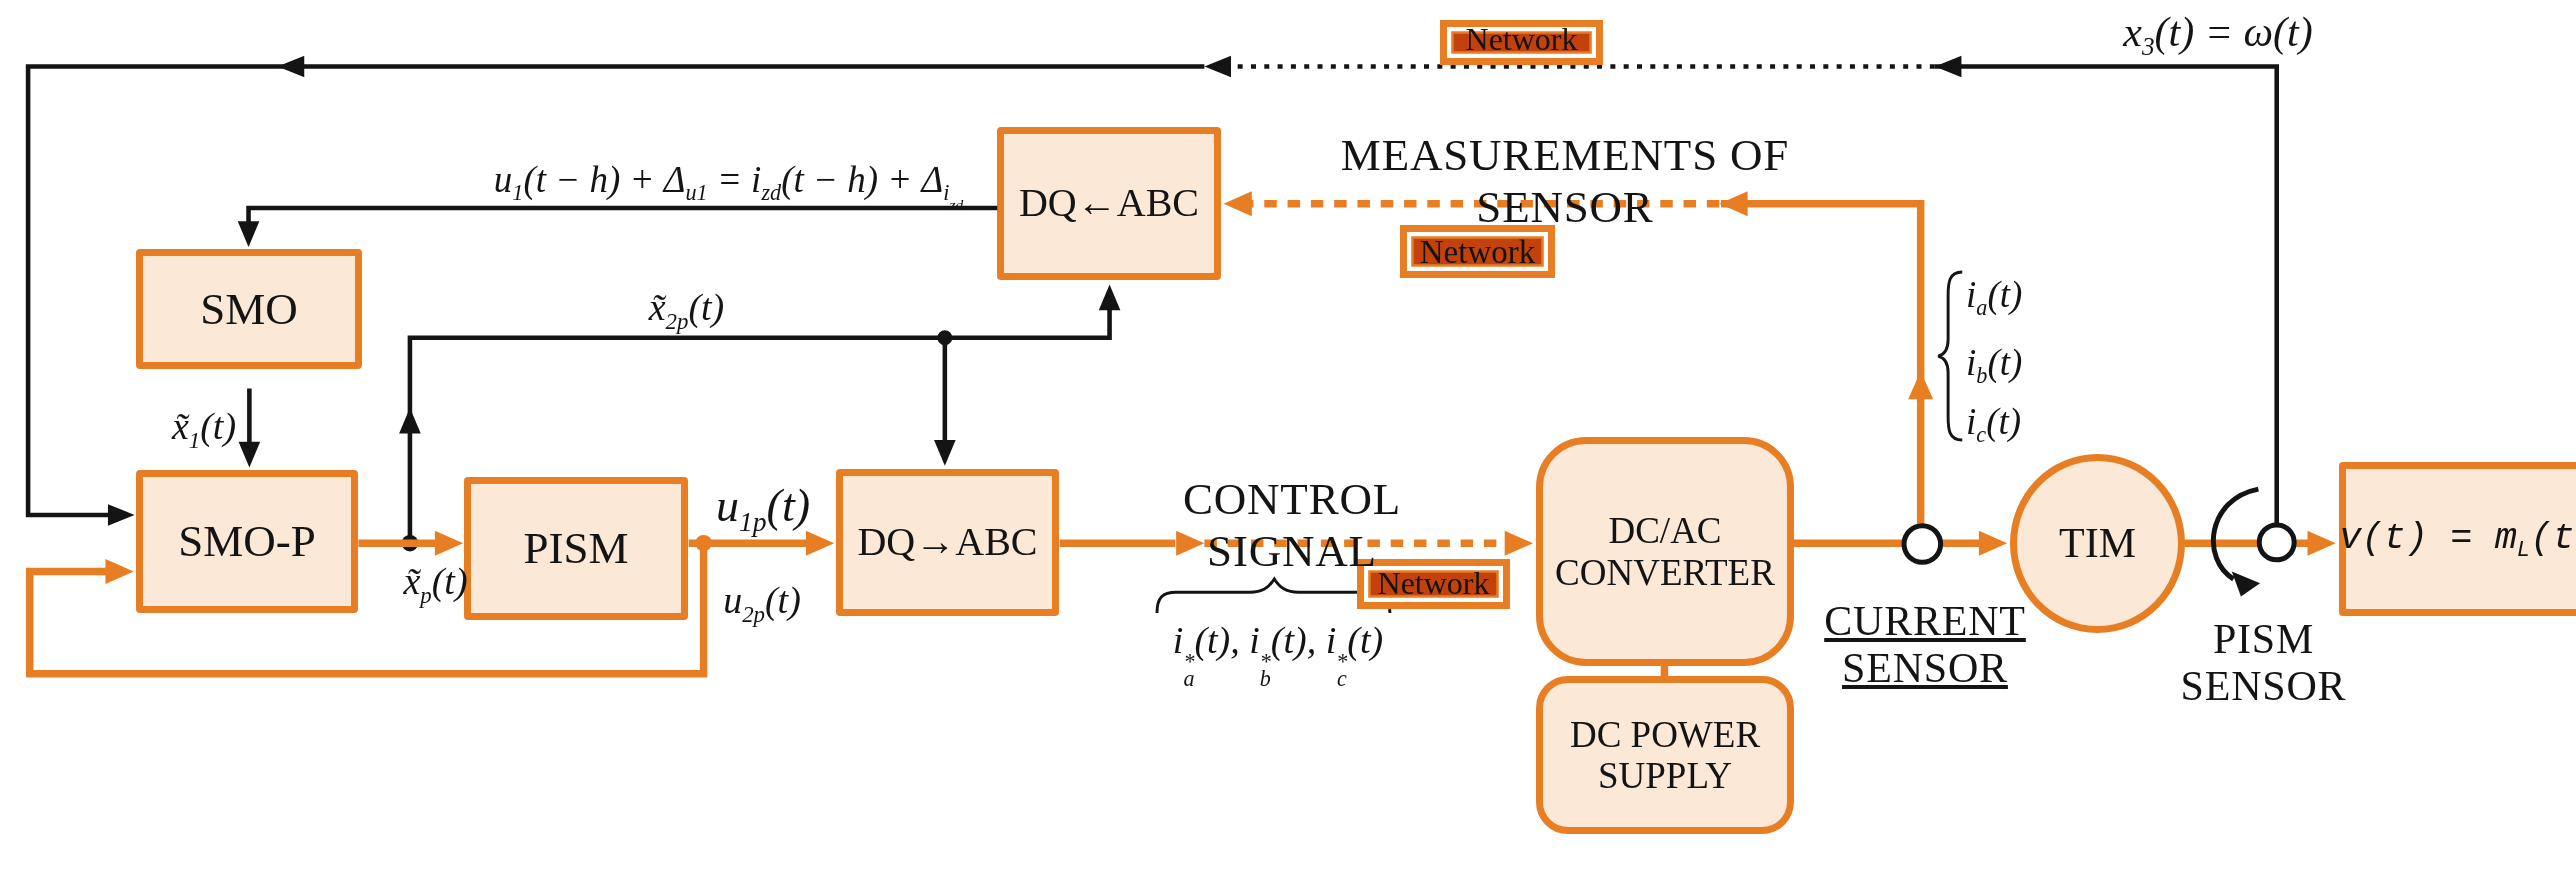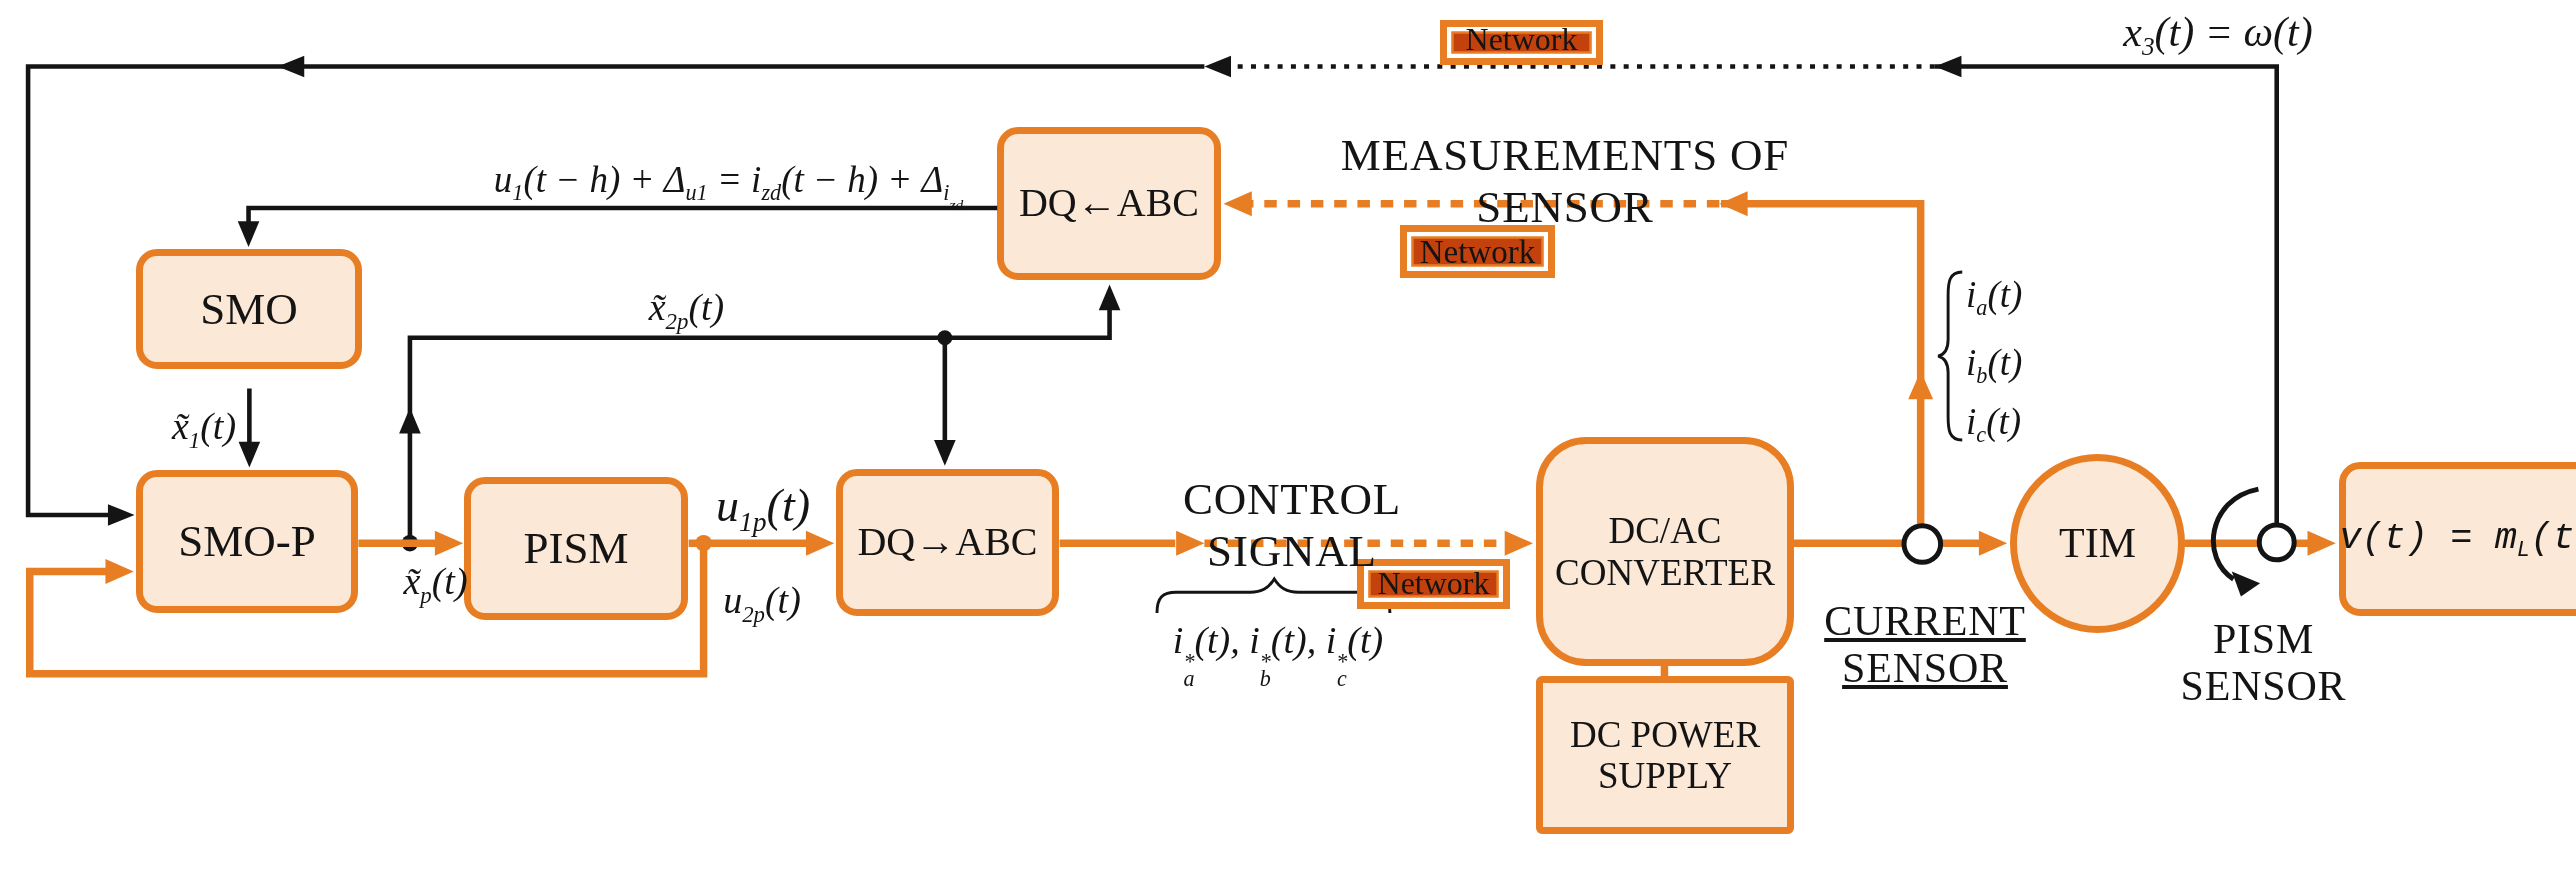--- a/index.html
+++ b/index.html
@@ -3,21 +3,21 @@
 <meta charset="utf-8">
 <style>
   :root{
     --orange:#E87E23; --ink:#141414; --fill:#FBE8D6; --paper:#FFFFFF;
   }
   html,body{margin:0;padding:0;background:var(--paper);}
   body{width:2576px;height:871px;position:relative;overflow:hidden;
        font-family:"Liberation Serif",serif;color:var(--ink);}
   #canvas{position:absolute;inset:0;width:2576px;height:871px;}
   .block{position:absolute;background:var(--fill);border:7.5px solid var(--orange);
-         border-radius:21px;box-sizing:border-box;display:flex;align-items:center;
+         border-radius:4px;box-sizing:border-box;display:flex;align-items:center;
          justify-content:center;text-align:center;color:var(--ink);}
   .block .lbl{line-height:1.12;}
   .ellipse{border-radius:50%;}
   .netbox{position:absolute;background:#c2410c;border:7.5px solid var(--orange);
           box-sizing:border-box;display:flex;align-items:flex-end;justify-content:center;
           box-shadow:inset 0 0 0 4.2px #fff, inset 0 0 0 6.7px var(--orange);
           font-size:32px;color:var(--ink);}
   .cap{position:absolute;text-align:center;color:var(--ink);letter-spacing:0.8px;}
   .math{position:absolute;font-style:italic;text-align:center;white-space:nowrap;}
   .math sub{font-size:60%;line-height:0;font-style:italic;}
@@ -59,21 +59,21 @@
     <span class="lbl">DQ←ABC</span>
   </div>
 
   <div class="block" style="left:1536px;top:437px;width:258px;height:229px;font-size:37px;border-radius:50px;">
     <span class="lbl">
       <span>DC/AC</span><br>
       <span>CONVERTER</span>
     </span>
   </div>
 
-  <div class="block" style="left:1536px;top:676px;width:258px;height:158px;font-size:37px;border-radius:6px;">
+  <div class="block" style="left:1536px;top:676px;width:258px;height:158px;font-size:37px;border-radius:32px;">
     <span class="lbl">
       <span>DC POWER</span><br>
       <span>SUPPLY</span>
     </span>
   </div>
 
   <div class="block ellipse" style="left:2010px;top:454px;width:175px;height:179px;font-size:42px;">
     <span class="lbl">TIM</span>
   </div>
 

